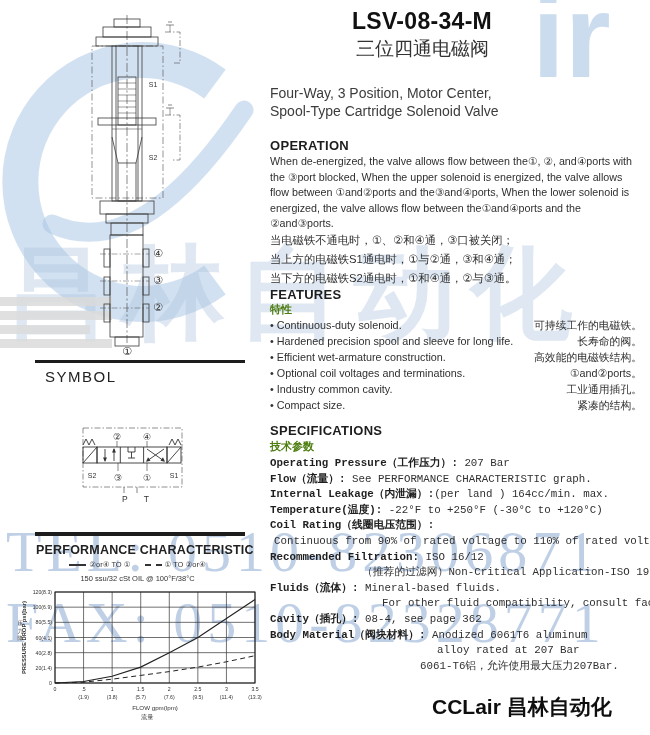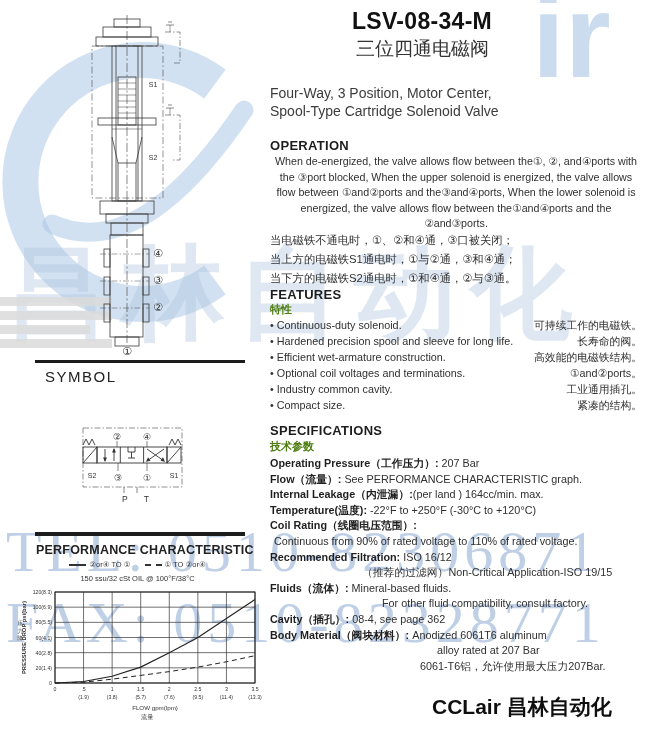--- a/index.html
+++ b/index.html
@@ -24,25 +24,25 @@
   .legend-row{display:flex;justify-content:center;gap:14px;font-size:7.5px;color:#333;align-items:center;text-align:center;}
   .ls{display:inline-block;width:17px;height:0;border-top:2px solid #333;margin-right:3px;vertical-align:middle;}
   .ls.dashed{border-top:2px dashed #333;}
   .chart-sub{font-size:7.5px;color:#333;text-align:center;}
   
   .model{font-size:23px;font-weight:700;color:#111;letter-spacing:.3px;}
   .model-cn{font-size:19px;color:#333;}
   .subtitle{font-size:14px;line-height:1.3;color:#3c3c3c;}
   .h-en{font-size:13px;font-weight:700;color:#1d1d1d;letter-spacing:.3px;}
   .h-cn{font-size:11px;font-weight:700;color:#4d7c0f;}
-  .body-en{font-size:10.7px;line-height:1.45;color:#2f2f2f;text-align:center;}
+  .body-en{font-size:10.7px;line-height:1.45;color:#2f2f2f;text-align:left;}
   .cn-line{font-size:11.3px;line-height:19px;color:#2f2f2f;white-space:nowrap;}
   .feat{display:flex;justify-content:space-between;font-size:10.8px;line-height:15.9px;color:#2f2f2f;}
   .feat .en::before{content:"• ";}
-  .spec-row{font-size:10.8px;line-height:15.6px;color:#2f2f2f;white-space:nowrap;}
+  .spec-row{font-size:10.8px;line-height:15.6px;color:#2f2f2f;white-space:nowrap;font-family:Liberation Mono, monospace;}
   .spec-row b{font-weight:700;color:#1f1f1f;}
   .footer-brand{font-size:21px;font-weight:700;color:#0e0e0e;}
   svg text{font-family:"Liberation Sans","DejaVu Sans",sans-serif;}
 </style>
 </head>
 <body>
 
 <div class="page">
 
   <svg class="abs wm" style="left:-18px;top:32px;z-index:0" width="330" height="300" viewBox="0 0 330 300">

